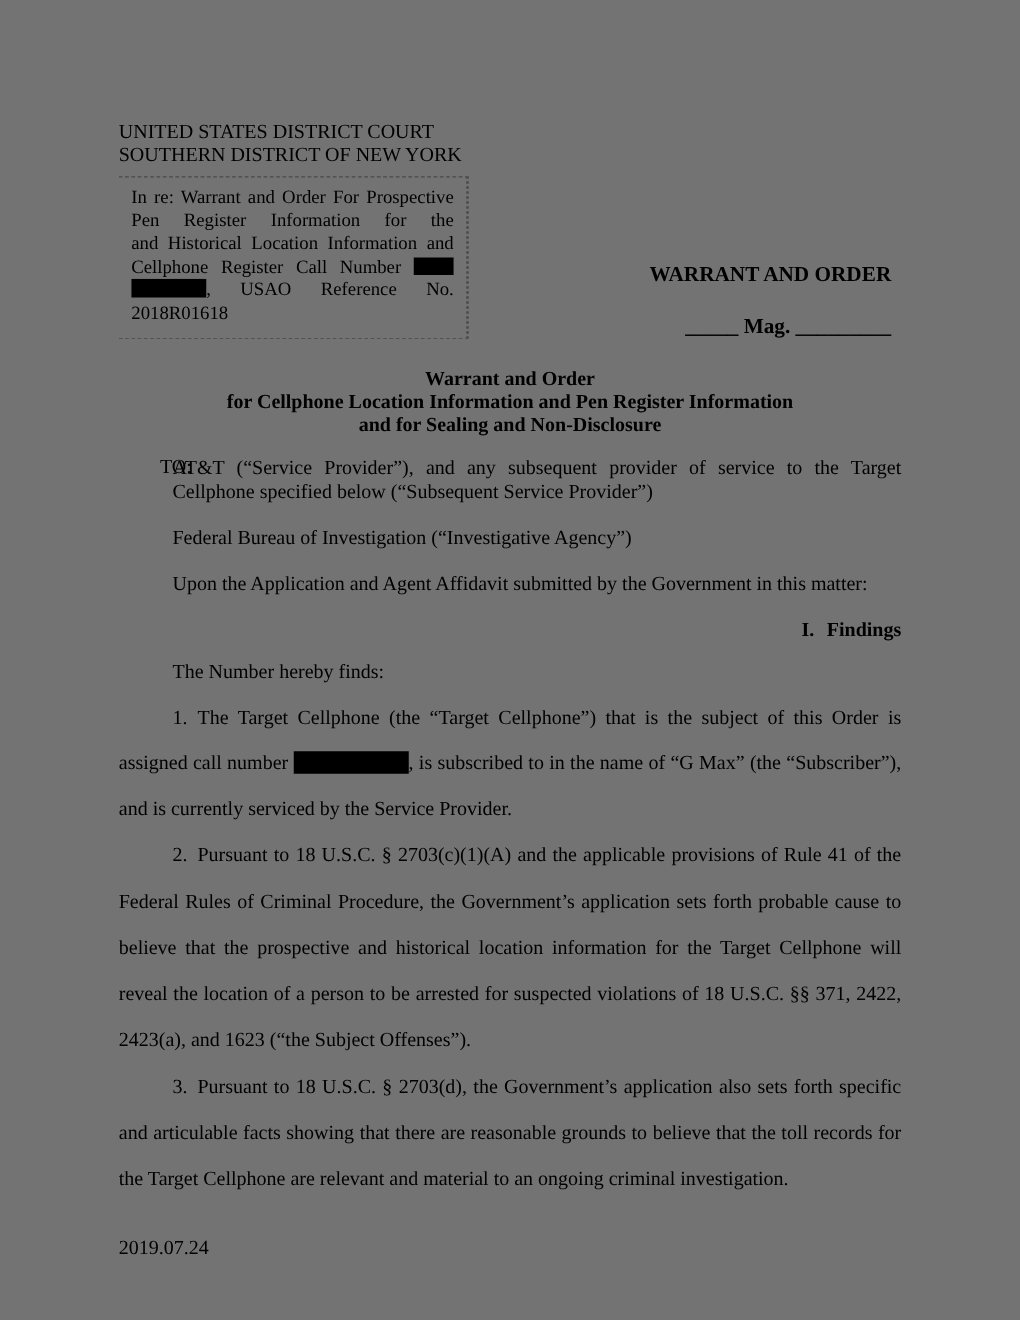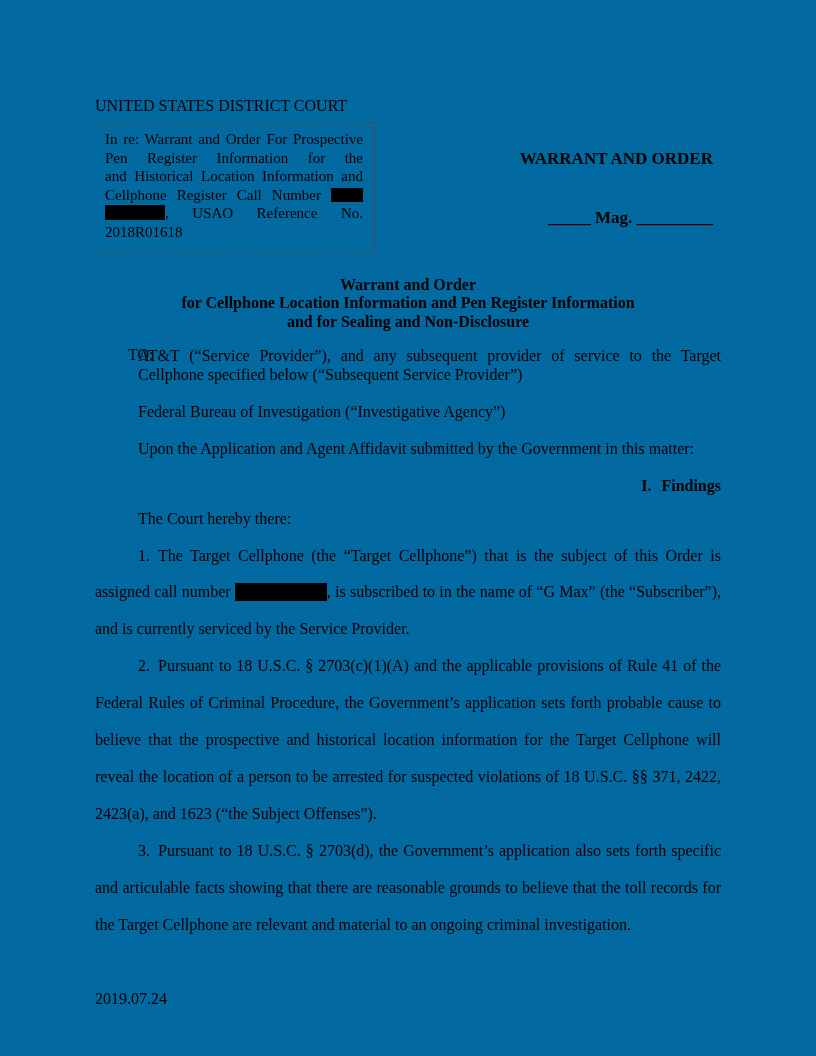--- a/index.html
+++ b/index.html
@@ -4,41 +4,41 @@
 <style>
   html, body {
     margin: 0;
     padding: 0;
     background: #ffffff;
   }
   .page {
     position: relative;
     width: 816px;
     height: 1056px;
-    background: #0369a1;
+    background: #737373;
     color: #000000;
     font-family: "Liberation Serif", "DejaVu Serif", serif;
     font-size: 16px;
     overflow: hidden;
   }
   .content {
     position: absolute;
     left: 95px;
     top: 96px;
     width: 626px;
   }
   .court-header {
     line-height: 19px;
   }
   
   .caption-row {
     margin-top: 7px;
     display: flex;
     justify-content: space-between;
-    align-items: flex-start;
+    align-items: flex-end;
   }
   .caption-box {
     box-sizing: border-box;
     width: 280px;
     border-top: 1.5px dashed #4a4a4a;
     border-bottom: 1.5px dashed #4a4a4a;
     border-right: 2px dotted #4a4a4a;
     padding: 7px 10px 9px 10px;
     font-size: 15px;
   }
@@ -50,21 +50,21 @@
   }
   .cap-line.jl { text-align-last: justify; }
   .caption-right {
     width: 200px;
     margin-right: 8px;
     padding-top: 27px;
     text-align: right;
     font-weight: bold;
     font-size: 17px;
   }
-  .mag-line { margin-top: 39px; white-space: nowrap; }
+  .mag-line { margin-top: 21px; white-space: nowrap; }
   .doc-title {
     margin-top: 24px;
     text-align: center;
     font-weight: bold;
     line-height: 18.7px;
   }
   .to-block {
     margin-top: 14px;
     position: relative;
     padding-left: 43px;
@@ -115,20 +115,21 @@
   }
 </style>
 </head>
 <body>
 
 <div class="page">
   <div class="content">
 
     <div class="court-header">
       <div>UNITED STATES DISTRICT COURT</div>
+      <div>SOUTHERN DISTRICT OF NEW YORK</div>
     </div>
 
     <div class="caption-row">
       <div class="caption-box">
         <div class="cap-line jl"><span>In re: Warrant and Order For Prospective</span></div>
         <div class="cap-line jl"><span>Pen Register Information for the</span></div>
         <div class="cap-line jl"><span>and Historical Location Information and</span></div>
         <div class="cap-line jl"><span>Cellphone Register Call Number</span> <span class="redact w32"></span></div>
         <div class="cap-line jl"><span class="redact w60"></span><span>, USAO Reference No.</span></div>
         <div class="cap-line"><span>2018R01618</span></div>
@@ -151,21 +152,21 @@
     </div>
 
     <p class="ind-line">Federal Bureau of Investigation (“Investigative Agency”)</p>
 
     <p class="ind-line">Upon the Application and Agent Affidavit submitted by the Government in this matter:</p>
 
     <div class="findings-heading">
       <span class="roman-numeral">I.</span><span>Findings</span>
     </div>
 
-    <p class="court-finds">The Court hereby there:</p>
+    <p class="court-finds">The Number hereby finds:</p>
 
     <p class="body-para"><span class="par-num">1.</span><span>The Target Cellphone (the “Target Cellphone”) that is the subject of this Order is assigned call number</span> <span class="redact w92"></span><span>, is subscribed to in the name of “G Max” (the “Subscriber”), and is currently serviced by the Service Provider.</span></p>
 
     <p class="body-para"><span class="par-num">2.</span><span>Pursuant to 18 U.S.C. § 2703(c)(1)(A) and the applicable provisions of Rule 41 of the Federal Rules of Criminal Procedure, the Government’s application sets forth probable cause to believe that the prospective and historical location information for the Target Cellphone will reveal the location of a person to be arrested for suspected violations of 18 U.S.C. §§ 371, 2422, 2423(a), and 1623 (“the Subject Offenses”).</span></p>
 
     <p class="body-para"><span class="par-num">3.</span><span>Pursuant to 18 U.S.C. § 2703(d), the Government’s application also sets forth specific and articulable facts showing that there are reasonable grounds to believe that the toll records for the Target Cellphone are relevant and material to an ongoing criminal investigation.</span></p>
 
   </div>
 
   <div class="footer-stamp">2019.07.24</div>

